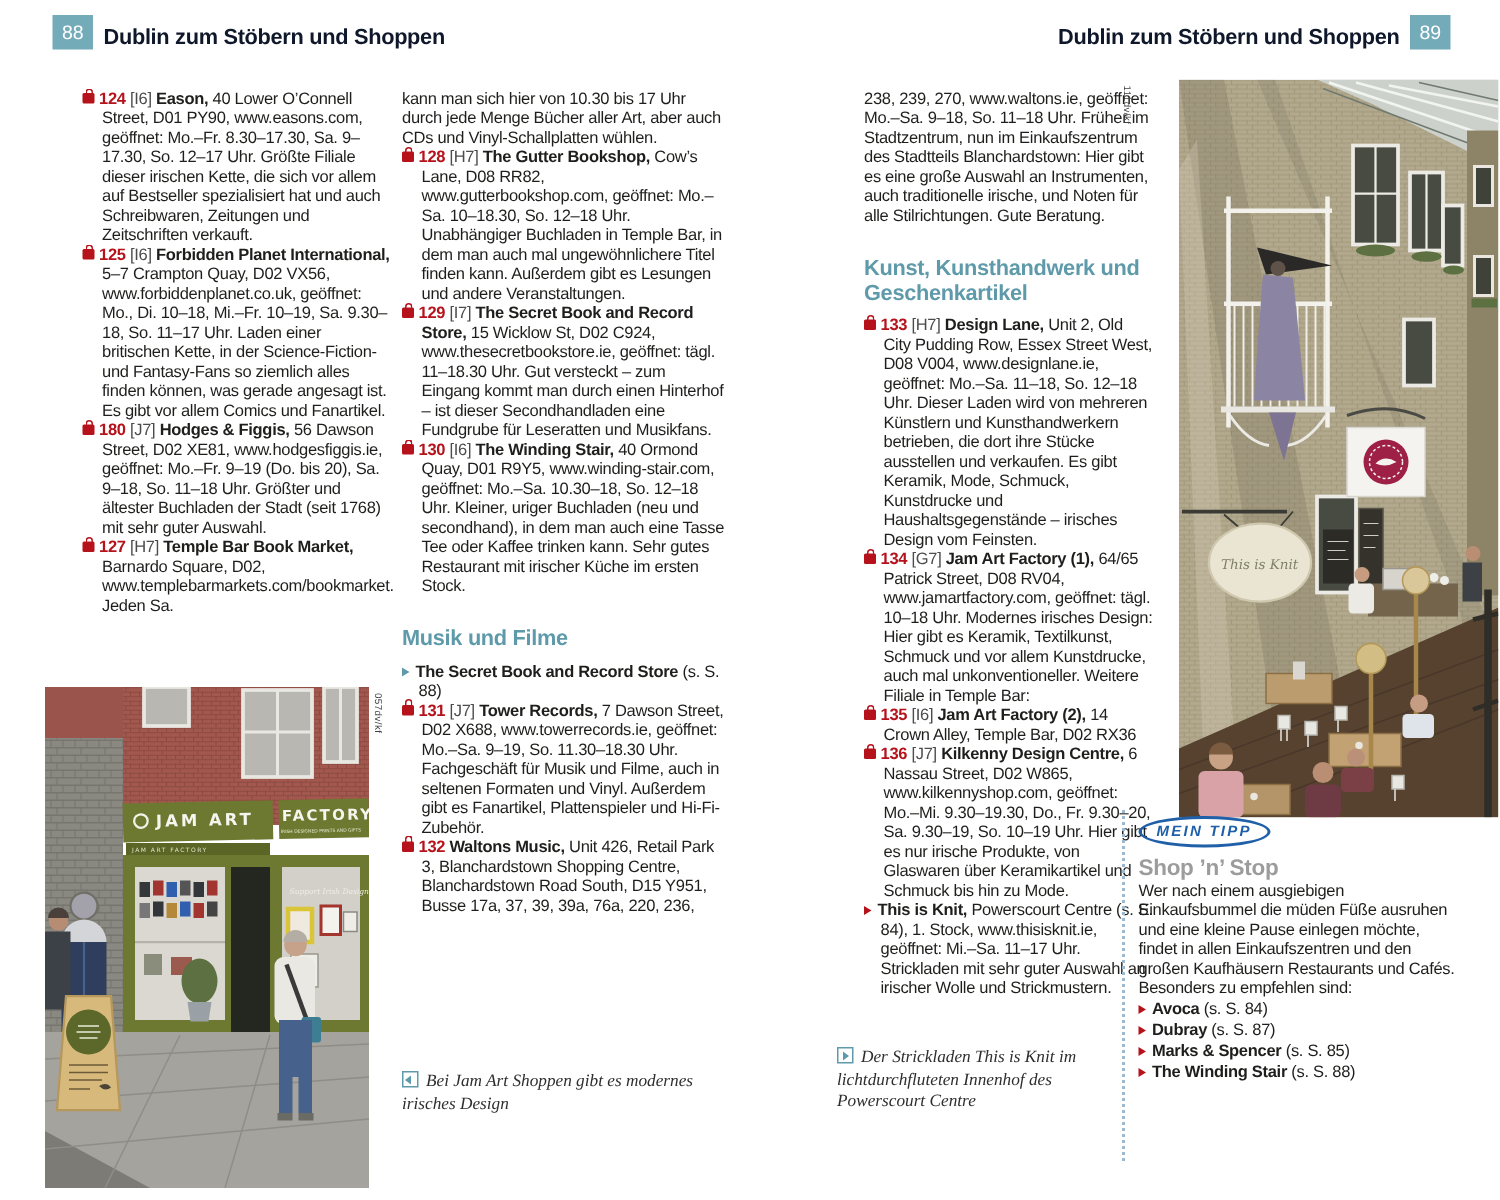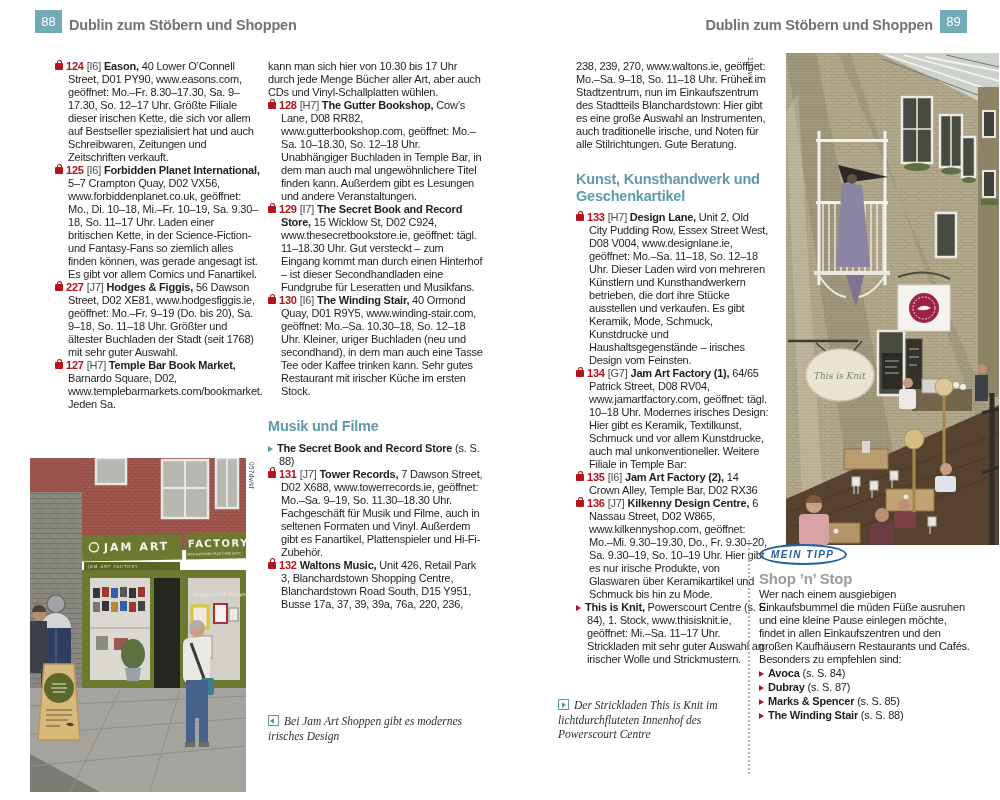--- a/index.html
+++ b/index.html
@@ -5,21 +5,21 @@
   html,body{margin:0;padding:0;background:#fff;}
   .page{position:relative;width:1000px;height:800px;background:#fff;overflow:hidden;
         font-family:"Liberation Sans",sans-serif;color:#1e1e1c;}
 
   
   .hdr{position:absolute;top:10px;display:flex;align-items:flex-end;gap:7px;}
   #hdr-left{left:35px;}
   #hdr-right{right:33px;}
   .hdr .num{width:27px;height:23px;background:#74abb9;color:#fff;font-size:13px;
             display:flex;align-items:center;justify-content:center;}
-  .hdr .t{font-weight:bold;font-size:14.5px;color:#737373;letter-spacing:-.2px;}
+  .hdr .t{font-weight:bold;font-size:14.5px;color:#0f172a;letter-spacing:-.2px;}
 
   
   .col{position:absolute;top:60px;font-size:11px;line-height:13px;letter-spacing:-.2px;}
   #col1{left:55px;width:206px;}
   #col2{left:268px;width:216px;}
   #col3{left:576px;width:193px;}
   p{margin:0;}
   .entry{padding-left:13px;text-indent:-13px;}
   .enum{color:#b5121b;font-weight:bold;}
   .eref{color:#4c4c4c;}
@@ -84,21 +84,21 @@
 
   <div class="col" id="col1">
     <p class="entry"><span class="bag"></span><span class="enum">124</span>
       <span class="eref">[I6]</span>
       <span class="ename">Eason,</span>
       <span class="etext">40 Lower O’Connell Street, D01 PY90, www.easons.com, geöffnet: Mo.–Fr. 8.30–17.30, Sa. 9–17.30, So. 12–17 Uhr. Größte Filiale dieser irischen Kette, die sich vor allem auf Bestseller spezialisiert hat und auch Schreibwaren, Zeitungen und Zeitschriften verkauft.</span></p>
     <p class="entry"><span class="bag"></span><span class="enum">125</span>
       <span class="eref">[I6]</span>
       <span class="ename">Forbidden Planet International,</span>
       <span class="etext">5–7 Crampton Quay, D02 VX56, www.forbiddenplanet.co.uk, geöffnet: Mo., Di. 10–18, Mi.–Fr. 10–19, Sa. 9.30–18, So. 11–17 Uhr. Laden einer britischen Kette, in der Science-Fiction- und Fantasy-Fans so ziemlich alles finden können, was gerade angesagt ist. Es gibt vor allem Comics und Fanartikel.</span></p>
-    <p class="entry"><span class="bag"></span><span class="enum">227</span>
+    <p class="entry"><span class="bag"></span><span class="enum">180</span>
       <span class="eref">[J7]</span>
       <span class="ename">Hodges &amp; Figgis,</span>
       <span class="etext">56 Dawson Street, D02 XE81, www.hodgesfiggis.ie, geöffnet: Mo.–Fr. 9–19 (Do. bis 20), Sa. 9–18, So. 11–18 Uhr. Größter und ältester Buchladen der Stadt (seit 1768) mit sehr guter Auswahl.</span></p>
     <p class="entry"><span class="bag"></span><span class="enum">127</span>
       <span class="eref">[H7]</span>
       <span class="ename">Temple Bar Book Market,</span>
       <span class="etext">Barnardo Square, D02, www.templebarmarkets.com/bookmarket. Jeden Sa.</span></p>
   </div>
 
   <div class="col" id="col2">

